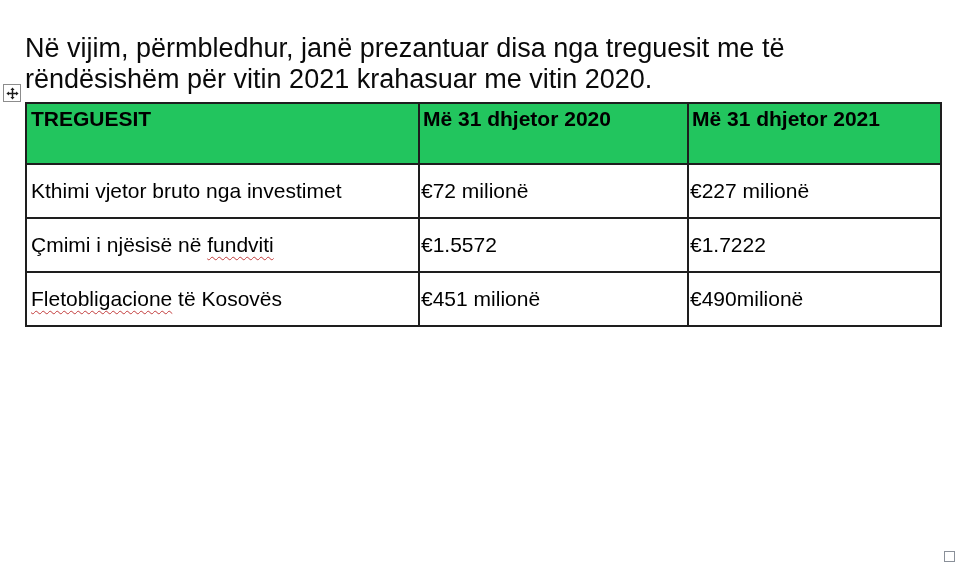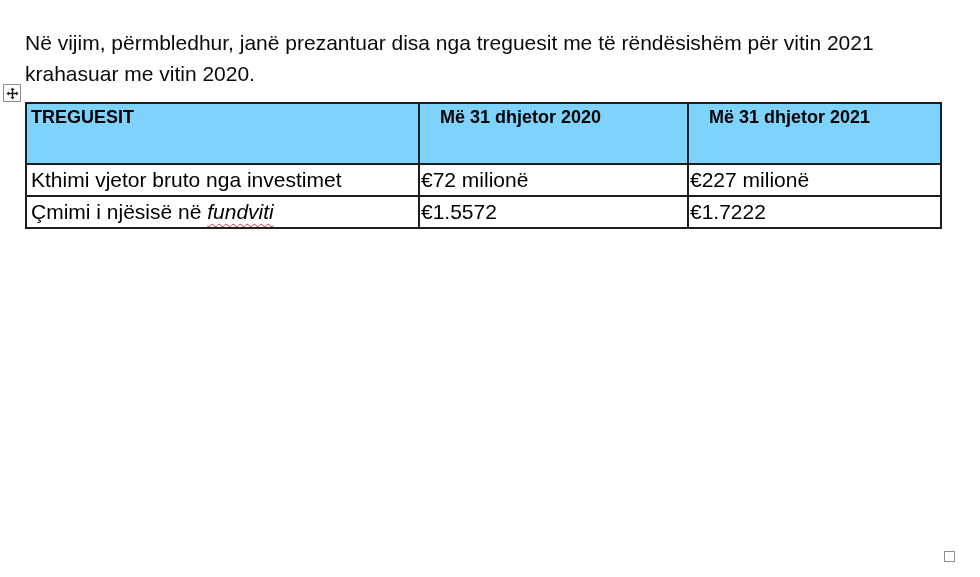--- a/index.html
+++ b/index.html
@@ -9,21 +9,21 @@
     background: #ffffff;
     font-family: "Liberation Sans", "DejaVu Sans", sans-serif;
     color: #000000;
     overflow: hidden;
   }
 
   .intro {
     position: absolute;
     left: 25px; top: 6px;
     width: 880px;
-    font-size: 21px;
+    font-size: 27px;
     line-height: 31px;
     color: #0a0a0a;
   }
 
   .move-handle {
     position: absolute;
     left: 3px; top: 84px;
     width: 18px; height: 18px;
     background: #ffffff;
     border: 1px solid #8c8c8c;
@@ -40,43 +40,42 @@
     table-layout: fixed;
   }
   .doc-table th, .doc-table td {
     border: 2px solid #1e1e1e;
     overflow: hidden;
     white-space: nowrap;
     box-sizing: border-box;
   }
   .doc-table thead tr { height: 61px; }
   .doc-table thead th {
-    background: #7dd3fc;
+    background: #22c55e;
     vertical-align: top;
     text-align: left;
     font-weight: bold;
-    font-size: 18px;
+    font-size: 21px;
     padding: 3px 4px 0 4px;
   }
-  .doc-table thead th.val-head { padding-left: 20px; }
-  .doc-table tbody tr { height: 32px; }
+  .doc-table thead th.val-head { padding-left: 3px; }
+  .doc-table tbody tr { height: 54px; }
   .doc-table tbody td {
     font-size: 21px;
     vertical-align: middle;
   }
   .doc-table td.label-cell { text-align: left; padding-left: 4px; }
   .doc-table td.value-cell { text-align: left; padding-right: 9px; }
 
   .sq {
     text-decoration: underline;
     text-decoration-style: wavy;
     text-decoration-color: #c23b3b;
     text-decoration-thickness: 1px;
     text-underline-offset: 4px;
-    font-style: italic;
   }
 
   .resize-handle {
     position: absolute;
     left: 944px; top: 551px;
     width: 9px; height: 9px;
     background: #ffffff;
     border: 1px solid #8a9099;
   }
 </style>
@@ -110,16 +109,21 @@
     <tr>
       <td class="label-cell"><span>Kthimi vjetor bruto nga investimet</span><span class="sq"></span><span></span></td>
       <td class="value-cell">€72 milionë</td>
       <td class="value-cell">€227 milionë</td>
     </tr>
     <tr>
       <td class="label-cell"><span>Çmimi i njësisë në </span><span class="sq">fundviti</span><span></span></td>
       <td class="value-cell">€1.5572</td>
       <td class="value-cell">€1.7222</td>
     </tr>
+    <tr>
+      <td class="label-cell"><span></span><span class="sq">Fletobligacione</span><span> të Kosovës</span></td>
+      <td class="value-cell">€451 milionë</td>
+      <td class="value-cell">€490milionë</td>
+    </tr>
   </tbody>
 </table>
 
 <div class="resize-handle"></div>
 
 </body></html>

